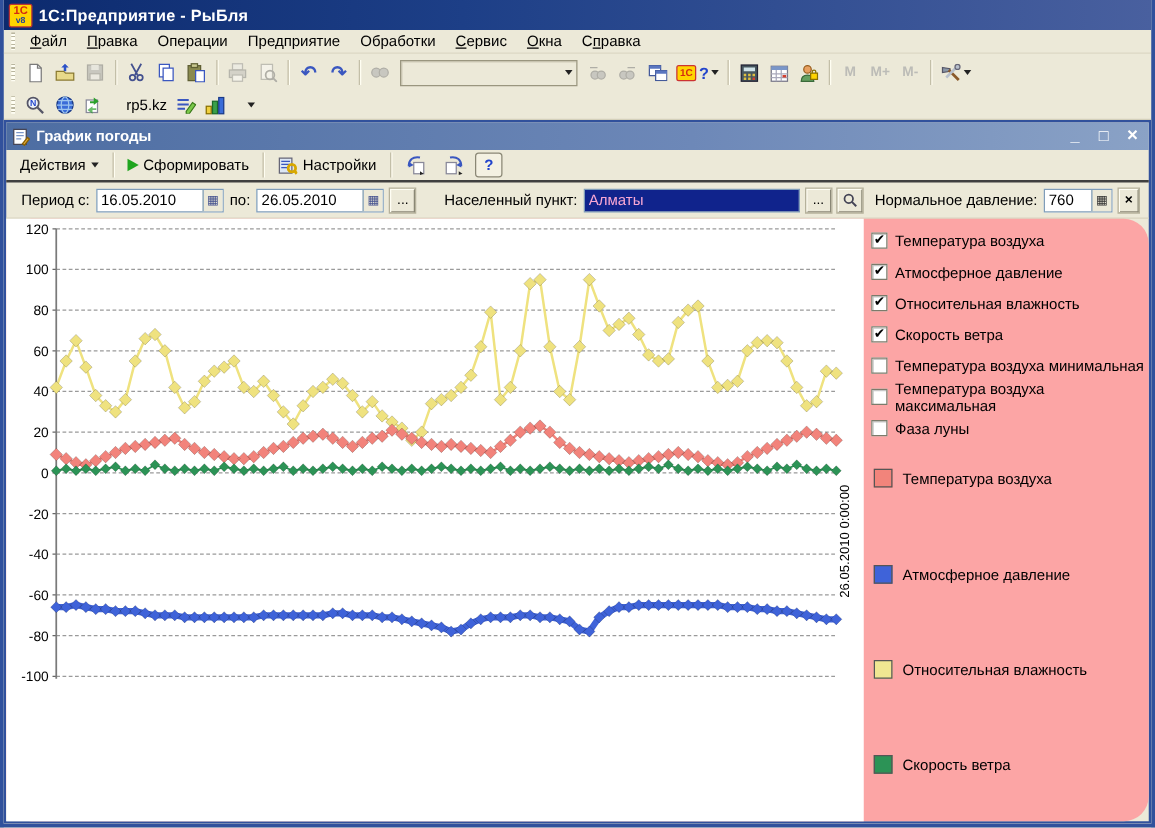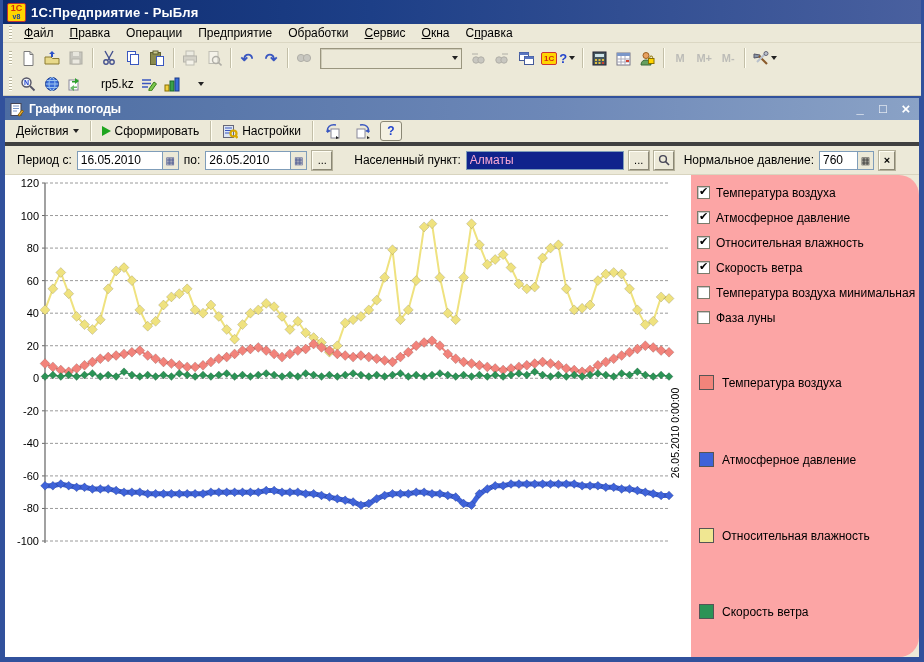--- a/index.html
+++ b/index.html
@@ -31,26 +31,26 @@
   .mem{font-size:11px;font-weight:bold;color:#7a86ae;}
   .combo{width:142px;height:21px;background:#ece9d8;border:1px solid #9a967f;box-shadow:inset 1px 1px 0 #cfccb8;display:flex;align-items:center;justify-content:flex-end;margin:0 4px;}
   .combo .caret{margin-right:3px;}
   .caret{width:0;height:0;border-left:3.5px solid transparent;border-right:3.5px solid transparent;border-top:4px solid #222;}
   .rp5{font-size:12px;padding-left:1px;}
   
   .child{position:absolute;left:0;top:96px;width:918px;height:563px;border:2px solid #31519c;background:#ece9d8;display:flex;flex-direction:column;}
   .ctitle{height:22px;background:linear-gradient(90deg,#4d6da2 0%,#6d88b8 60%,#8aa2c6 100%);display:flex;align-items:center;padding:10px 4px;gap:5px;}
   .ctitle .title{color:#fff;font-weight:bold;font-size:12px;flex:1;}
   .winbtn{color:#fff;font-weight:bold;width:18px;text-align:center;font-size:13px;line-height:18px;}
-  .ctoolbar{height:26px;display:flex;align-items:center;padding-left:4px;border-bottom:4px solid #404040;}
+  .ctoolbar{height:26px;display:flex;align-items:center;padding-left:4px;border-bottom:2px solid #404040;}
   .cbtn{height:22px;display:flex;align-items:center;gap:4px;padding:0 6px;border:1px solid transparent;}
   .play{width:0;height:0;border-top:5px solid transparent;border-bottom:5px solid transparent;border-left:9px solid #1fa51f;}
   .qbtn{width:22px;height:20px;border:1px solid #8a8775;border-radius:3px;background:#f4f1e2;color:#2244cc;font-weight:bold;text-align:center;line-height:18px;}
   
-  .filters{height:29px;display:flex;align-items:center;padding:0 24px 0 12px;gap:5px;border-bottom:1px solid #d8d4bf;}
+  .filters{height:29px;display:flex;align-items:center;padding:0 8px 0 12px;gap:5px;border-bottom:1px solid #d8d4bf;}
   .flabel{white-space:nowrap;}
   .fieldwrap{display:flex;align-items:center;border:1px solid #7f9db9;background:#fff;height:19px;}
   .fieldwrap input{border:none;outline:none;font:12px "Liberation Sans",sans-serif;padding:0 3px;height:17px;background:transparent;}
   .din{width:84px;}
   .inbtn{width:16px;height:17px;background:#ece9d8;border-left:1px solid #7f9db9;display:flex;align-items:center;justify-content:center;font-size:10px;color:#44518f;}
   .btn3d{height:19px;min-width:20px;background:#ece9d8;border:1px solid;border-color:#fffef4 #8a8775 #8a8775 #fffef4;outline:1px solid #b5b19b;
          display:flex;align-items:center;justify-content:center;font-size:11px;padding:0 3px;}
   .citywrap{width:236px;background:#10238c;}
   .citywrap input{width:100%;color:#f9a8d4;background:#10238c;font-weight:normal;}
   .preswrap{width:56px;}
@@ -495,20 +495,24 @@
         <div class="cbrow">
           <span class="cb on"></span>
           <span>Скорость ветра</span>
         </div>
         <div class="cbrow">
           <span class="cb"></span>
           <span>Температура воздуха минимальная</span>
         </div>
         <div class="cbrow">
           <span class="cb"></span>
+          <span>Температура воздуха максимальная</span>
+        </div>
+        <div class="cbrow">
+          <span class="cb"></span>
           <span>Фаза луны</span>
         </div>
 
         <div class="lg" style="top:200px;">
           <span class="sw" style="background: rgb(242, 132, 123);"></span>
           <span>Температура воздуха</span>
         </div>
         <div class="lg" style="top:277px;">
           <span class="sw" style="background: rgb(63, 99, 217);"></span>
           <span>Атмосферное давление</span>

